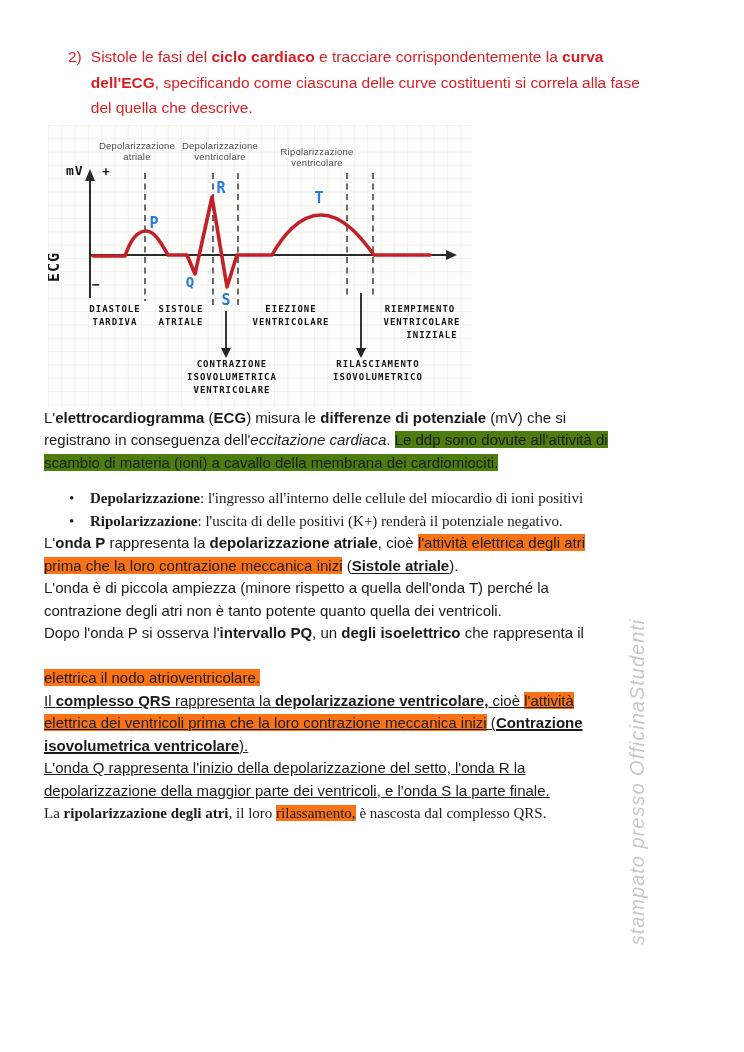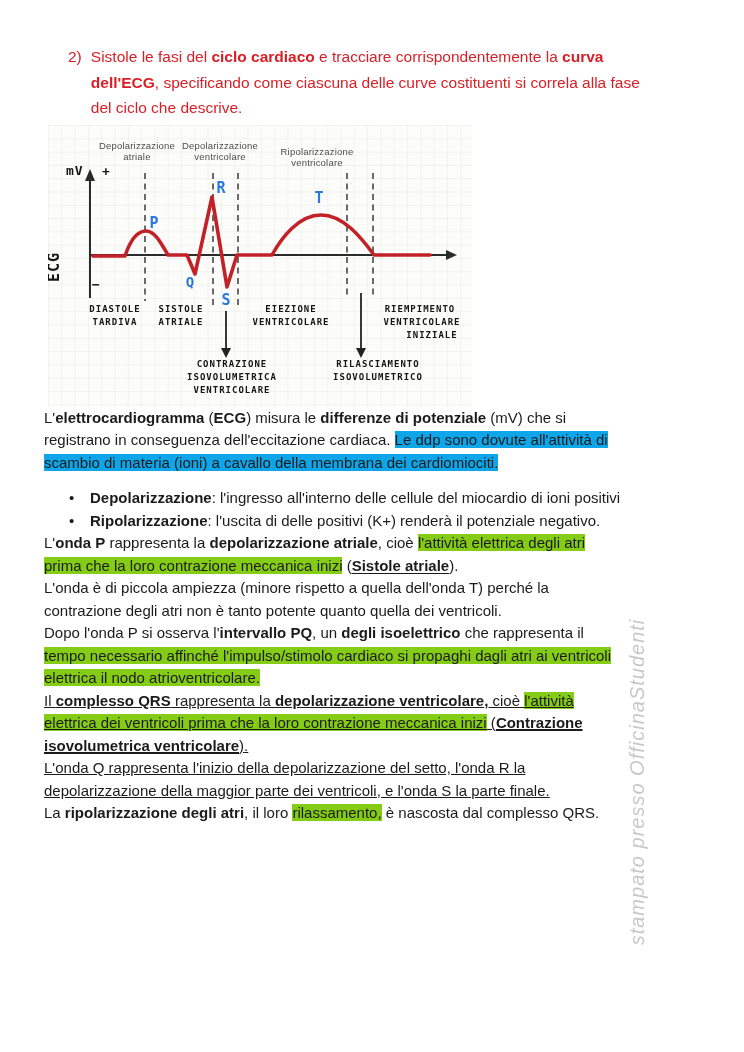--- a/index.html
+++ b/index.html
@@ -5,67 +5,67 @@
   html,body{margin:0;padding:0;}
   body{
     width:744px;height:1052px;background:#ffffff;
     font-family:"Liberation Sans",sans-serif;color:#1b1b1b;
     position:relative;overflow:hidden;
   }
   .page{position:relative;width:744px;height:1052px;background:#fff;}
 
   
   .b{font-weight:700;}
-  .i{}
+  .i{font-style:italic;}
   .u{text-decoration:underline;text-underline-offset:2px;}
-  .hl-y{background:#84cc16;}
-  .hl-p{background:#0ea5e9;}
+  .hl-y{background:#f97316;}
+  .hl-p{background:#4d7c0f;}
 
   
   .question{
     display:flex;gap:9px;margin:44px 0 0 68px;width:616px;
     color:#d81f26;font-size:15.5px;line-height:25.5px;
   }
   .qnum{flex:0 0 auto;}
 
   
   .diagram{margin:4px 0 0 48px;width:424px;height:282px;}
   .ecg-svg .hand{font-family:"DejaVu Sans Mono",monospace;font-weight:700;letter-spacing:1px;fill:#161616;}
   .ecg-svg .typed{font-family:"Liberation Sans",sans-serif;fill:#4d4d4d;letter-spacing:.2px;}
   .ecg-svg .wave{font-family:"DejaVu Sans Mono",monospace;font-weight:700;fill:#2878dd;}
 
   
   .content{margin-left:44px;width:682px;font-size:15px;line-height:22.5px;}
   .content p{margin:0;}
   .p-intro{margin-top:13px;}
   .bullet-list{list-style:none;margin:13px 0 0 0;padding:0;}
-  .bullet-list li{position:relative;padding-left:46px;}
+  .bullet-list li{position:relative;padding-left:46px;font-family:Liberation Serif, serif;}
   .bullet-list li::before{content:"\2022";position:absolute;left:25px;top:0;}
   .p-wave{margin-top:42px;}
   .p-pq{margin-top:17px;}
   .p-qrs{margin-top:17px;text-decoration:underline;}
-  .p-repol{margin-top:20px;}
+  .p-repol{margin-top:20px;font-family:Liberation Serif, serif;}
 
   
   .watermark{
     position:absolute;left:637px;top:738px;
     transform:translate(-50%,-50%) rotate(-90deg);
     transform-origin:center;white-space:nowrap;pointer-events:none;
     font-size:20px;font-style:italic;letter-spacing:1px;
     color:rgba(80,80,80,0.32);
   }
 </style>
 </head>
 <body>
 
 <div class="page">
 
   <div class="question">
     <span class="qnum">2)</span>
-    <div class="qtext"><span>Sistole le fasi del </span><span class="b">ciclo cardiaco</span><span> e tracciare corrispondentemente la </span><span class="b">curva</span><br><span class="b">dell'ECG</span><span>, specificando come ciascuna delle curve costituenti si correla alla fase</span><br><span>del ciclo che descrive.</span></div>
+    <div class="qtext"><span>Sistole le fasi del </span><span class="b">ciclo cardiaco</span><span> e tracciare corrispondentemente la </span><span class="b">curva</span><br><span class="b">dell'ECG</span><span>, specificando come ciascuna delle curve costituenti si correla alla fase</span><br><span>del quella che descrive.</span></div>
   </div>
 
   <figure class="diagram">
     <svg class="ecg-svg" viewBox="0 0 424 282" width="424" height="282" role="img">
       <defs>
         <pattern id="gp" width="13.3" height="13.3" patternUnits="userSpaceOnUse">
           <path d="M 13.3 0 L 0 0 0 13.3" fill="none" stroke="#e8e8e4" stroke-width="1"></path>
         </pattern>
       </defs>
       <rect x="0" y="0" width="424" height="282" fill="#fcfcfa"></rect>
@@ -139,20 +139,20 @@
 
   <div class="content">
     <p class="p-intro"><span>L'</span><span class="b">elettrocardiogramma</span><span> (</span><span class="b">ECG</span><span>) misura le </span><span class="b">differenze di potenziale</span><span> (mV) che si</span><br><span>registrano in conseguenza dell'</span><span class="i">eccitazione cardiaca</span><span>. </span><span class="hl-p">Le ddp sono dovute all'attività di</span><br><span class="hl-p">scambio di materia (ioni) a cavallo della membrana dei cardiomiociti.</span></p>
 
     <ul class="bullet-list">
       <li><span class="b">Depolarizzazione</span><span>: l'ingresso all'interno delle cellule del miocardio di ioni positivi</span><br></li>
       <li><span class="b">Ripolarizzazione</span><span>: l'uscita di delle positivi (K+) renderà il potenziale negativo.</span></li>
     </ul>
 
     <p class="p-wave"><span>L'</span><span class="b">onda P</span><span> rappresenta la </span><span class="b">depolarizzazione atriale</span><span>, cioè </span><span class="hl-y">l'attività elettrica degli atri</span><br><span class="hl-y">prima che la loro contrazione meccanica inizi</span><span> (</span><span class="b u">Sistole atriale</span><span>).</span><br><span>L'onda è di piccola ampiezza (minore rispetto a quella dell'onda T) perché la</span><br><span>contrazione degli atri non è tanto potente quanto quella dei ventricoli.</span></p>
-    <p class="p-pq"><span>Dopo l'onda P si osserva l'</span><span class="b">intervallo PQ</span><span>, un </span><span class="b">degli isoelettrico</span><span> che rappresenta il</span><br><span class="hl-y">tempo necessario affinché l'impulso/stimolo cardiaco si propaghi dagli atri ai ventricoli</span><br><span class="hl-y">elettrica il nodo atrioventricolare.</span></p>
+    <p class="p-pq"><span>Dopo l'onda P si osserva l'</span><span class="b">intervallo PQ</span><span>, un </span><span class="b">degli isoelettrico</span><span> che rappresenta il</span><br><br><span class="hl-y">elettrica il nodo atrioventricolare.</span></p>
     <p class="p-qrs"><span>Il </span><span class="b">complesso QRS</span><span> rappresenta la </span><span class="b">depolarizzazione ventricolare,</span><span> cioè </span><span class="hl-y">l'attività</span><br><span class="hl-y">elettrica dei ventricoli prima che la loro contrazione meccanica inizi</span><span> (</span><span class="b u">Contrazione</span><br><span class="b u">isovolumetrica ventricolare</span><span>).</span><br><span>L'onda Q rappresenta l'inizio della depolarizzazione del setto, l'onda R la</span><br><span>depolarizzazione della maggior parte dei ventricoli, e l'onda S la parte finale.</span></p>
     <p class="p-repol"><span>La </span><span class="b">ripolarizzazione degli atri</span><span>, il loro </span><span class="hl-y">rilassamento,</span><span> è nascosta dal complesso QRS.</span></p>
   </div>
 
   <div class="watermark">stampato presso OfficinaStudenti</div>
 
 </div>
 
 </body></html>

